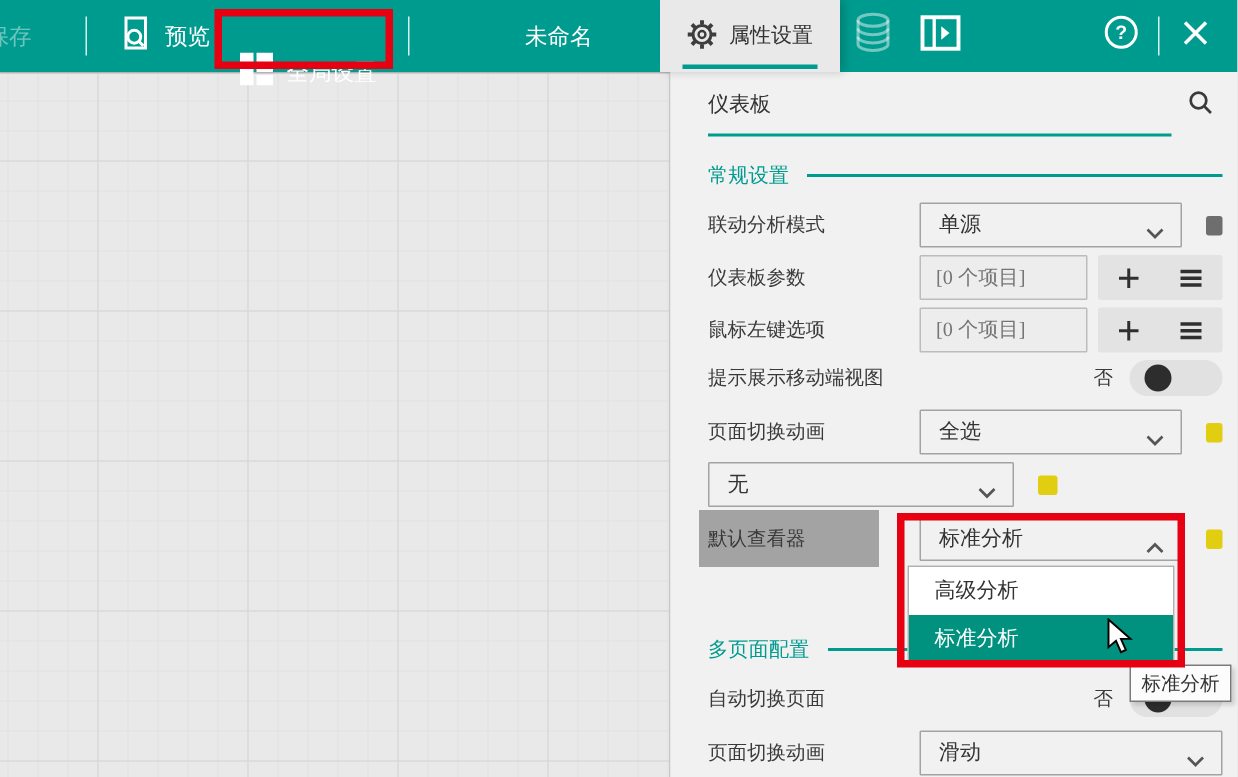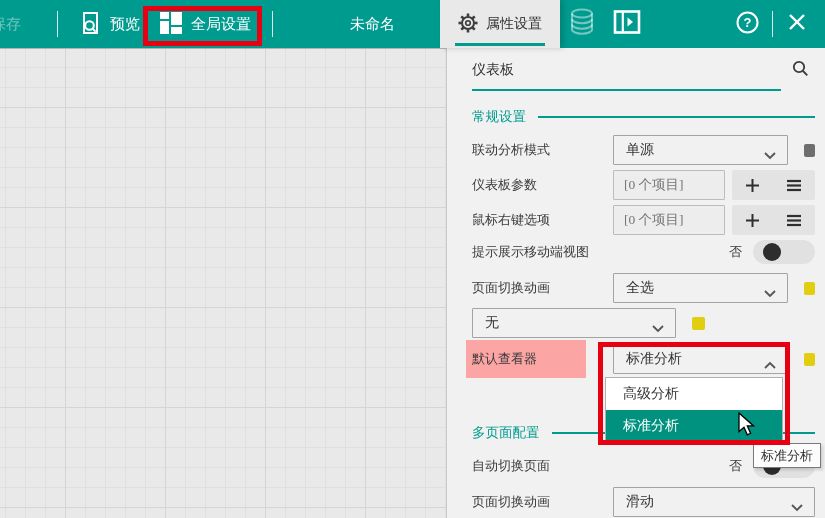--- a/index.html
+++ b/index.html
@@ -8,21 +8,21 @@
   #app { position:relative; width:825px; height:518px; overflow:hidden; }
 
   
   .toolbar { position:absolute; left:0; top:0; width:825px; height:48px;
              background:#009b8f; z-index:10; overflow:visible; }
   .tb-item { position:absolute; top:0; height:48px; display:flex; align-items:center;
              color:#fff; font-size:15px; gap:9px; cursor:default; }
   .tb-divider { position:absolute; top:11px; width:1px; height:26px; background:rgba(255,255,255,0.85); }
   .tb-save { left:-9px; color:rgba(255,255,255,0.42); }
   .tb-preview { left:80px; }
-  .tb-global { left:160px; }
+  .tb-global { left:160px;margin-top:24px; }
   .tb-title { left:300px; width:95px; justify-content:flex-end; }
   .tb-tab { position:absolute; left:440px; top:0; width:120px; height:48px;
             background:#e9e9e9; color:#333; font-size:14px; display:flex;
             align-items:center; justify-content:center; gap:8px;
             box-shadow:3px 0 6px rgba(0,0,0,0.18); }
   .tb-tab .tab-underline { position:absolute; left:15px; right:15px; bottom:2px;
             height:3px; background:#009b8f; }
   .tb-icon-btn { position:absolute; top:0; height:48px; display:flex; align-items:center; }
   .db-btn { left:569px; }
   .panel-btn { left:613px; }
@@ -74,21 +74,21 @@
 
   .toggle-row { justify-content:flex-end; gap:11px; height:24px; margin-top:4px; margin-bottom:9px; }
   .toggle-row .label-col { margin-right:auto; flex:0 0 auto; }
   .toggle-val { font-size:13px; color:#3a3a3a; }
   .toggle { width:62px; height:24px; border-radius:12px; background:#e1e1e1; position:relative; }
   .toggle .knob { position:absolute; left:10px; top:3px; width:18px; height:18px;
           border-radius:50%; background:#2d2d2d; }
 
   .row-viewer { margin-top:6px; }
   .row-viewer .label-col .hl { display:inline-flex; align-items:center;
-          background:#fca5a5; width:120px; height:38px; padding-left:6px;
+          background:#a3a3a3; width:120px; height:38px; padding-left:6px;
           margin-left:-6px; }
 
   
   .dropdown-list { position:absolute; left:158px; top:329px; width:178px; z-index:30;
           background:#fff; border:1px solid #b0b0b0; }
   .dd-item { height:32px; display:flex; align-items:center; padding-left:17px;
           font-size:14px; color:#333;text-align:center; }
   .dd-item.selected { background:#00917f; color:#fff; }
 
   
@@ -249,21 +249,21 @@
           <svg width="16" height="13" viewBox="0 0 16 13" stroke="#2f2f2f" stroke-width="2.2">
               <line x1="1" y1="2" x2="15" y2="2"></line>
               <line x1="1" y1="6.5" x2="15" y2="6.5"></line>
               <line x1="1" y1="11" x2="15" y2="11"></line>
             </svg>
         </span>
       </div>
     </div>
 
     <div class="row">
-      <div class="label-col">鼠标右键选项</div>
+      <div class="label-col">鼠标左键选项</div>
       <input class="items-input" readonly="" placeholder="[0 个项目]" style="">
       <div class="btn-group">
         <span class="icon-btn">
           <svg width="15" height="15" viewBox="0 0 15 15" stroke="#2f2f2f" stroke-width="2">
               <line x1="7.5" y1="1" x2="7.5" y2="14"></line>
               <line x1="1" y1="7.5" x2="14" y2="7.5"></line>
             </svg>
         </span>
         <span class="icon-btn">
           <svg width="16" height="13" viewBox="0 0 16 13" stroke="#2f2f2f" stroke-width="2.2">

